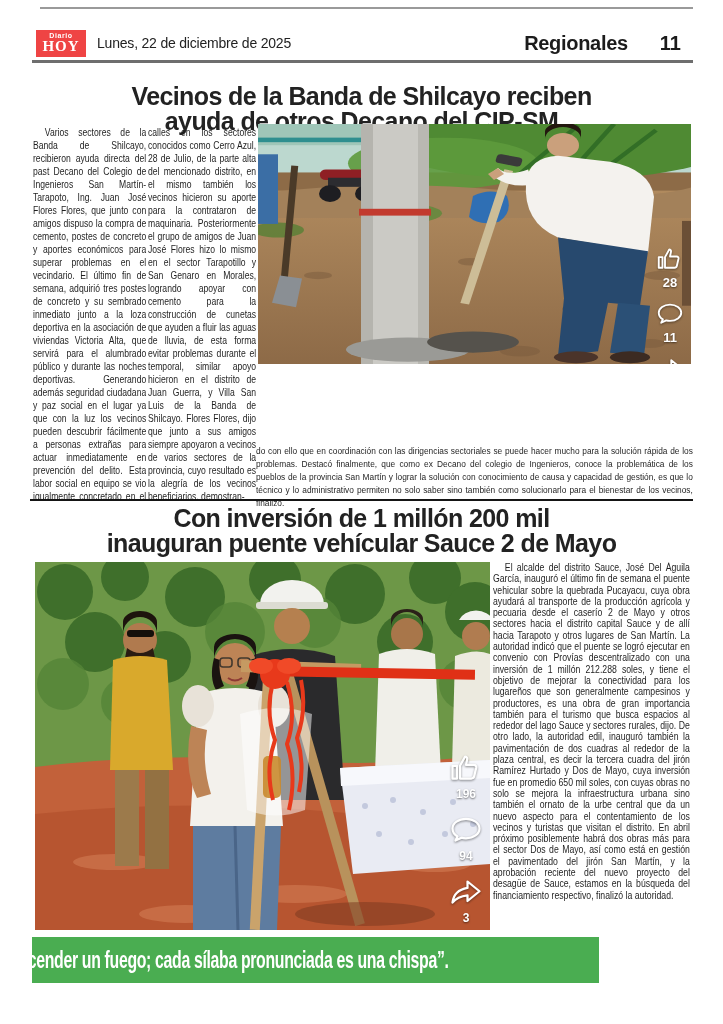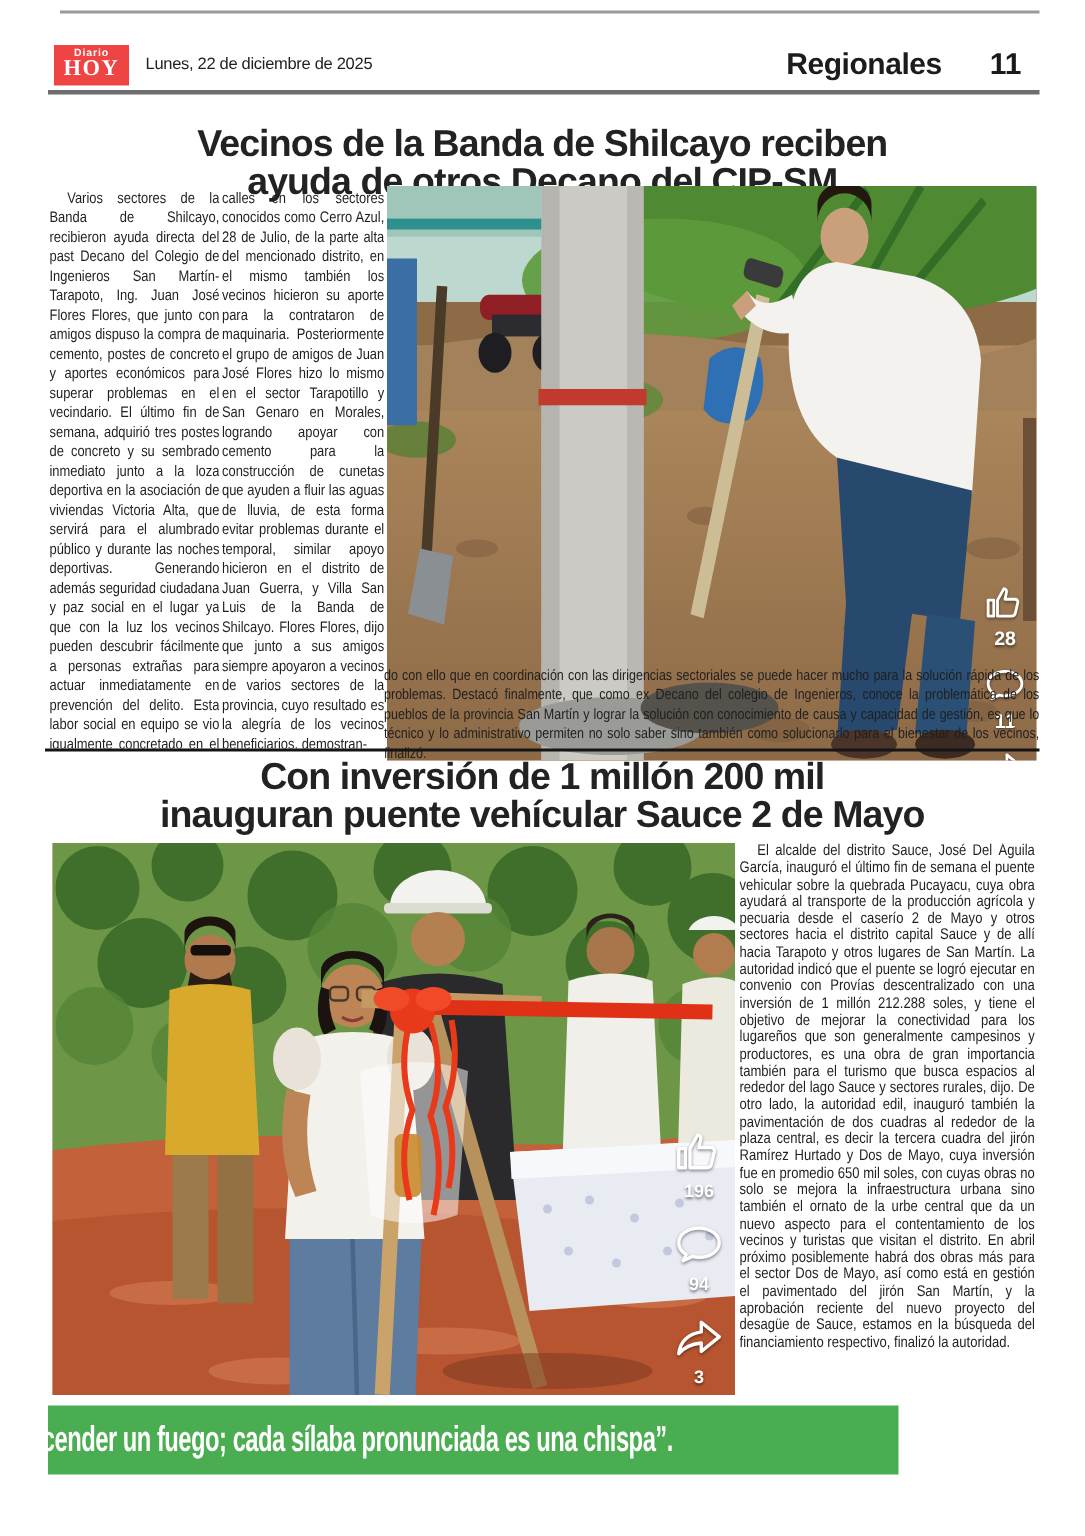--- a/index.html
+++ b/index.html
@@ -4,21 +4,21 @@
 <style>
   html,body{margin:0;padding:0;background:#ffffff;}
   .sheet{position:relative;width:723px;height:1024px;background:#fff;overflow:hidden;
          font-family:"Liberation Sans", sans-serif;color:#1a1a1a;}
   .topline{position:absolute;left:40px;right:30px;top:7px;height:2px;background:#9a9a9a;}
   .hdr{position:absolute;left:36px;right:30px;top:28px;height:30px;display:flex;align-items:center;}
   .logo{width:50px;height:27px;background:#ef4444;display:flex;flex-direction:column;align-items:center;
         justify-content:center;line-height:1;flex:0 0 auto;}
   .logo-top{font-size:7px;font-weight:bold;color:#fff;letter-spacing:.6px;}
   .logo-main{font-family:"Liberation Serif", serif;font-weight:bold;font-size:15px;color:#fff;letter-spacing:1px;}
-  .date{margin-left:11px;font-size:11px;color:#222;letter-spacing:-0.2px;}
+  .date{margin-left:11px;font-size:14px;color:#222;letter-spacing:-0.2px;}
   .spacer{flex:1;}
   .section{font-size:20px;font-weight:bold;letter-spacing:-0.3px;color:#1c1c1c;}
   .pagenum{font-size:20px;font-weight:bold;margin-left:32px;margin-right:12px;}
   .hdr-rule{position:absolute;left:32px;right:30px;top:60px;height:3px;background:#6e6e6e;}
 
   .headline{position:absolute;left:0;width:723px;text-align:center;font-weight:bold;
             font-size:25px;line-height:25px;letter-spacing:-0.6px;color:#222;margin:0;}
   .headline.h1a{top:84px;}
   .headline.h2a{top:506px;}
 
@@ -27,21 +27,21 @@
 
   .newscol{position:absolute;top:2px;text-align:justify;transform-origin:0 0;transform:scaleX(0.845);
            color:#1f1f1f;overflow:hidden;}
   .colA{left:1px;width:134px;height:373px;font-size:10.2px;line-height:13px;text-indent:14px;}
   .colB{left:116px;width:128px;height:373px;font-size:10.2px;line-height:13px;}
   .cap1{position:absolute;left:224px;top:320px;width:517px;height:56px;text-align:justify;
         transform-origin:0 0;transform:scaleX(0.845);font-size:9.9px;line-height:13px;color:#1f1f1f;}
   .colC{left:461px;width:233px;height:368px;font-size:10.3px;line-height:11.3px;text-indent:14px;}
 
   .photo{position:absolute;overflow:hidden;background:#8d6b47;}
-  .photo1{left:226px;top:0;width:433px;height:383px;}
+  .photo1{left:226px;top:0;width:433px;height:240px;}
   .photo2{left:3px;top:2px;width:455px;height:368px;}
   .photo svg.scene{position:absolute;left:0;top:0;width:100%;height:100%;}
 
   .social{position:absolute;display:flex;flex-direction:column;align-items:center;color:#fff;}
   .social .cnt{font-size:13px;font-weight:bold;text-shadow:0 1px 2px rgba(0,0,0,.55);margin:1px 0 9px 0;}
   .social .icn{width:30px;height:30px;filter:drop-shadow(0 1px 1px rgba(0,0,0,.45));}
   .so1{right:6px;bottom:-20px;}
   .so2{right:6px;bottom:-6px;}
   .so2 .icn{width:36px;height:36px;}
   .so2 .cnt{font-size:12px;margin:1px 0 11px 0;}

